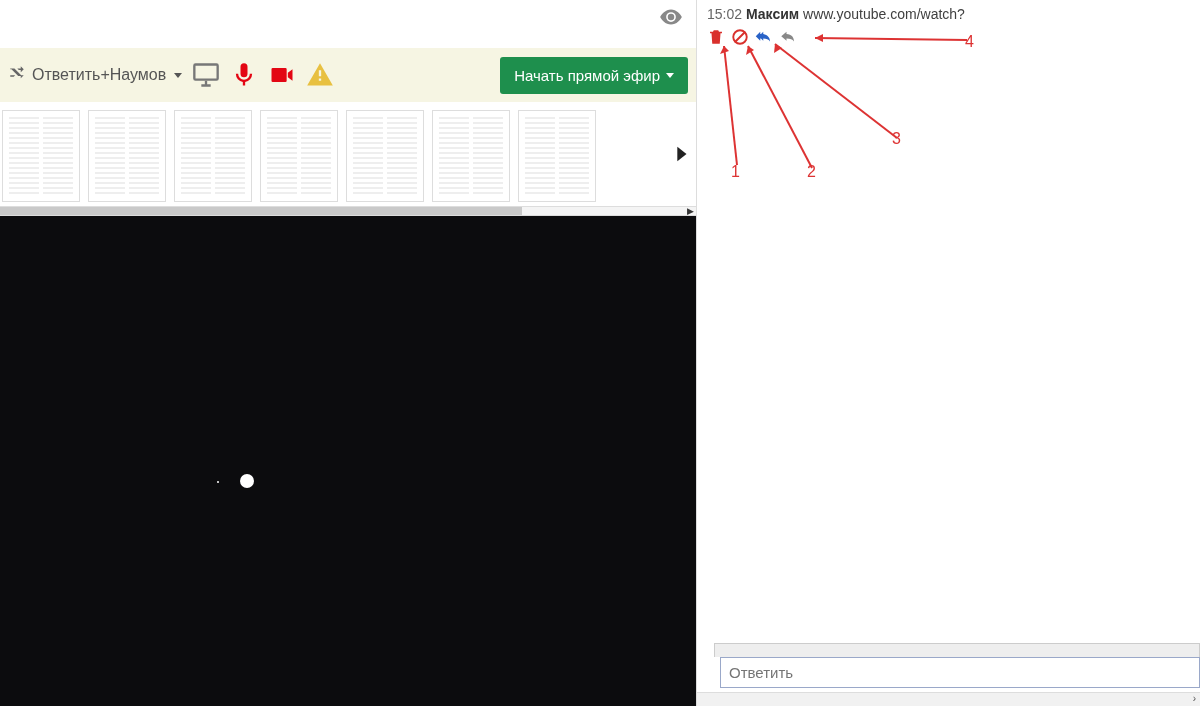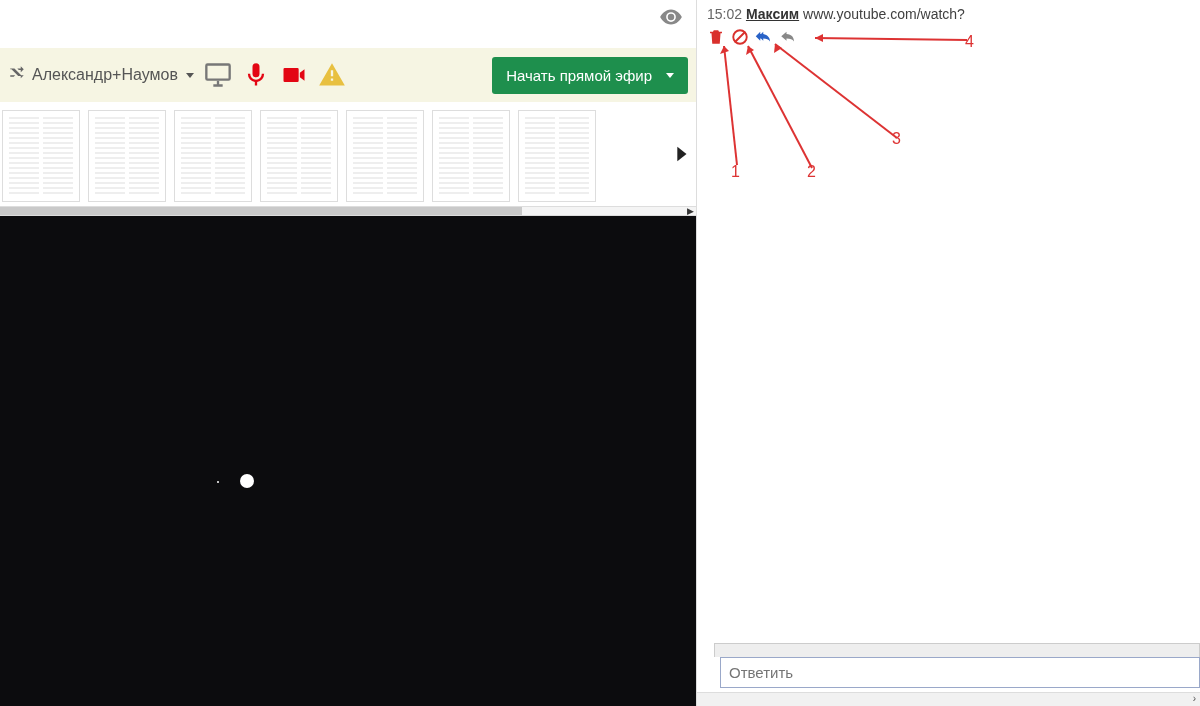--- a/index.html
+++ b/index.html
@@ -81,21 +81,21 @@
   .start-btn {
     background: #1e8f4d;
     color: #fff;
     border: none;
     padding: 10px 14px;
     font-size: 15px;
     border-radius: 3px;
     cursor: pointer;
     display: flex;
     align-items: center;
-    gap: 12px;
+    gap: 4px;
   }
   .start-btn .caret-down { border-top-color: #fff; }
 
   
   .thumb-strip-wrap {
     position: relative;
     height: 104px;
     display: flex;
     align-items: center;
   }
@@ -167,21 +167,21 @@
     border-radius:50%;
   }
 
   
   .chat-msg {
     padding: 6px 10px 4px 10px;
     font-size: 14px;
     color:#555;
   }
   .chat-msg .time { color:#666; }
-  .chat-msg .name { font-weight:bold; color:#333;text-decoration:underline; }
+  .chat-msg .name { font-weight:bold; color:#333; }
   .chat-msg .url  { color:#404040; }
   .msg-actions {
     display:flex;
     gap: 6px;
     padding: 0 10px;
     margin-top: 2px;
   }
   .msg-actions .act { cursor:pointer; display:flex; }
   .msg-actions svg { width:18px; height:18px; }
   .act-delete svg { fill:#d9302c; }
@@ -245,21 +245,21 @@
       </span>
     </div>
 
     <div class="toolbar">
       <div class="user-dropdown">
         <span class="shuffle-icon">
           <svg viewBox="0 0 24 24">
               <path d="M17 3l4 4-4 4V8h-2.6l-2-2H17V3zM3 6h5.6l9 9H21l-4 4v-3h-3.4l-9-9H3V6zm0 11h4.6l2-2H3v2z"></path>
             </svg>
         </span>
-        <span>Александр+Наумов</span>
+        <span>Ответить+Наумов</span>
         <span class="caret-down"></span>
       </div>
 
       <span class="tb-icon monitor-icon">
         <svg viewBox="0 0 24 24">
             <rect x="2" y="3" width="20" height="13" rx="1" fill="none" stroke-width="2"></rect>
             <path d="M8 21h8M12 17v4" stroke-width="2"></path>
           </svg>
       </span>
       <span class="tb-icon mic-icon">

